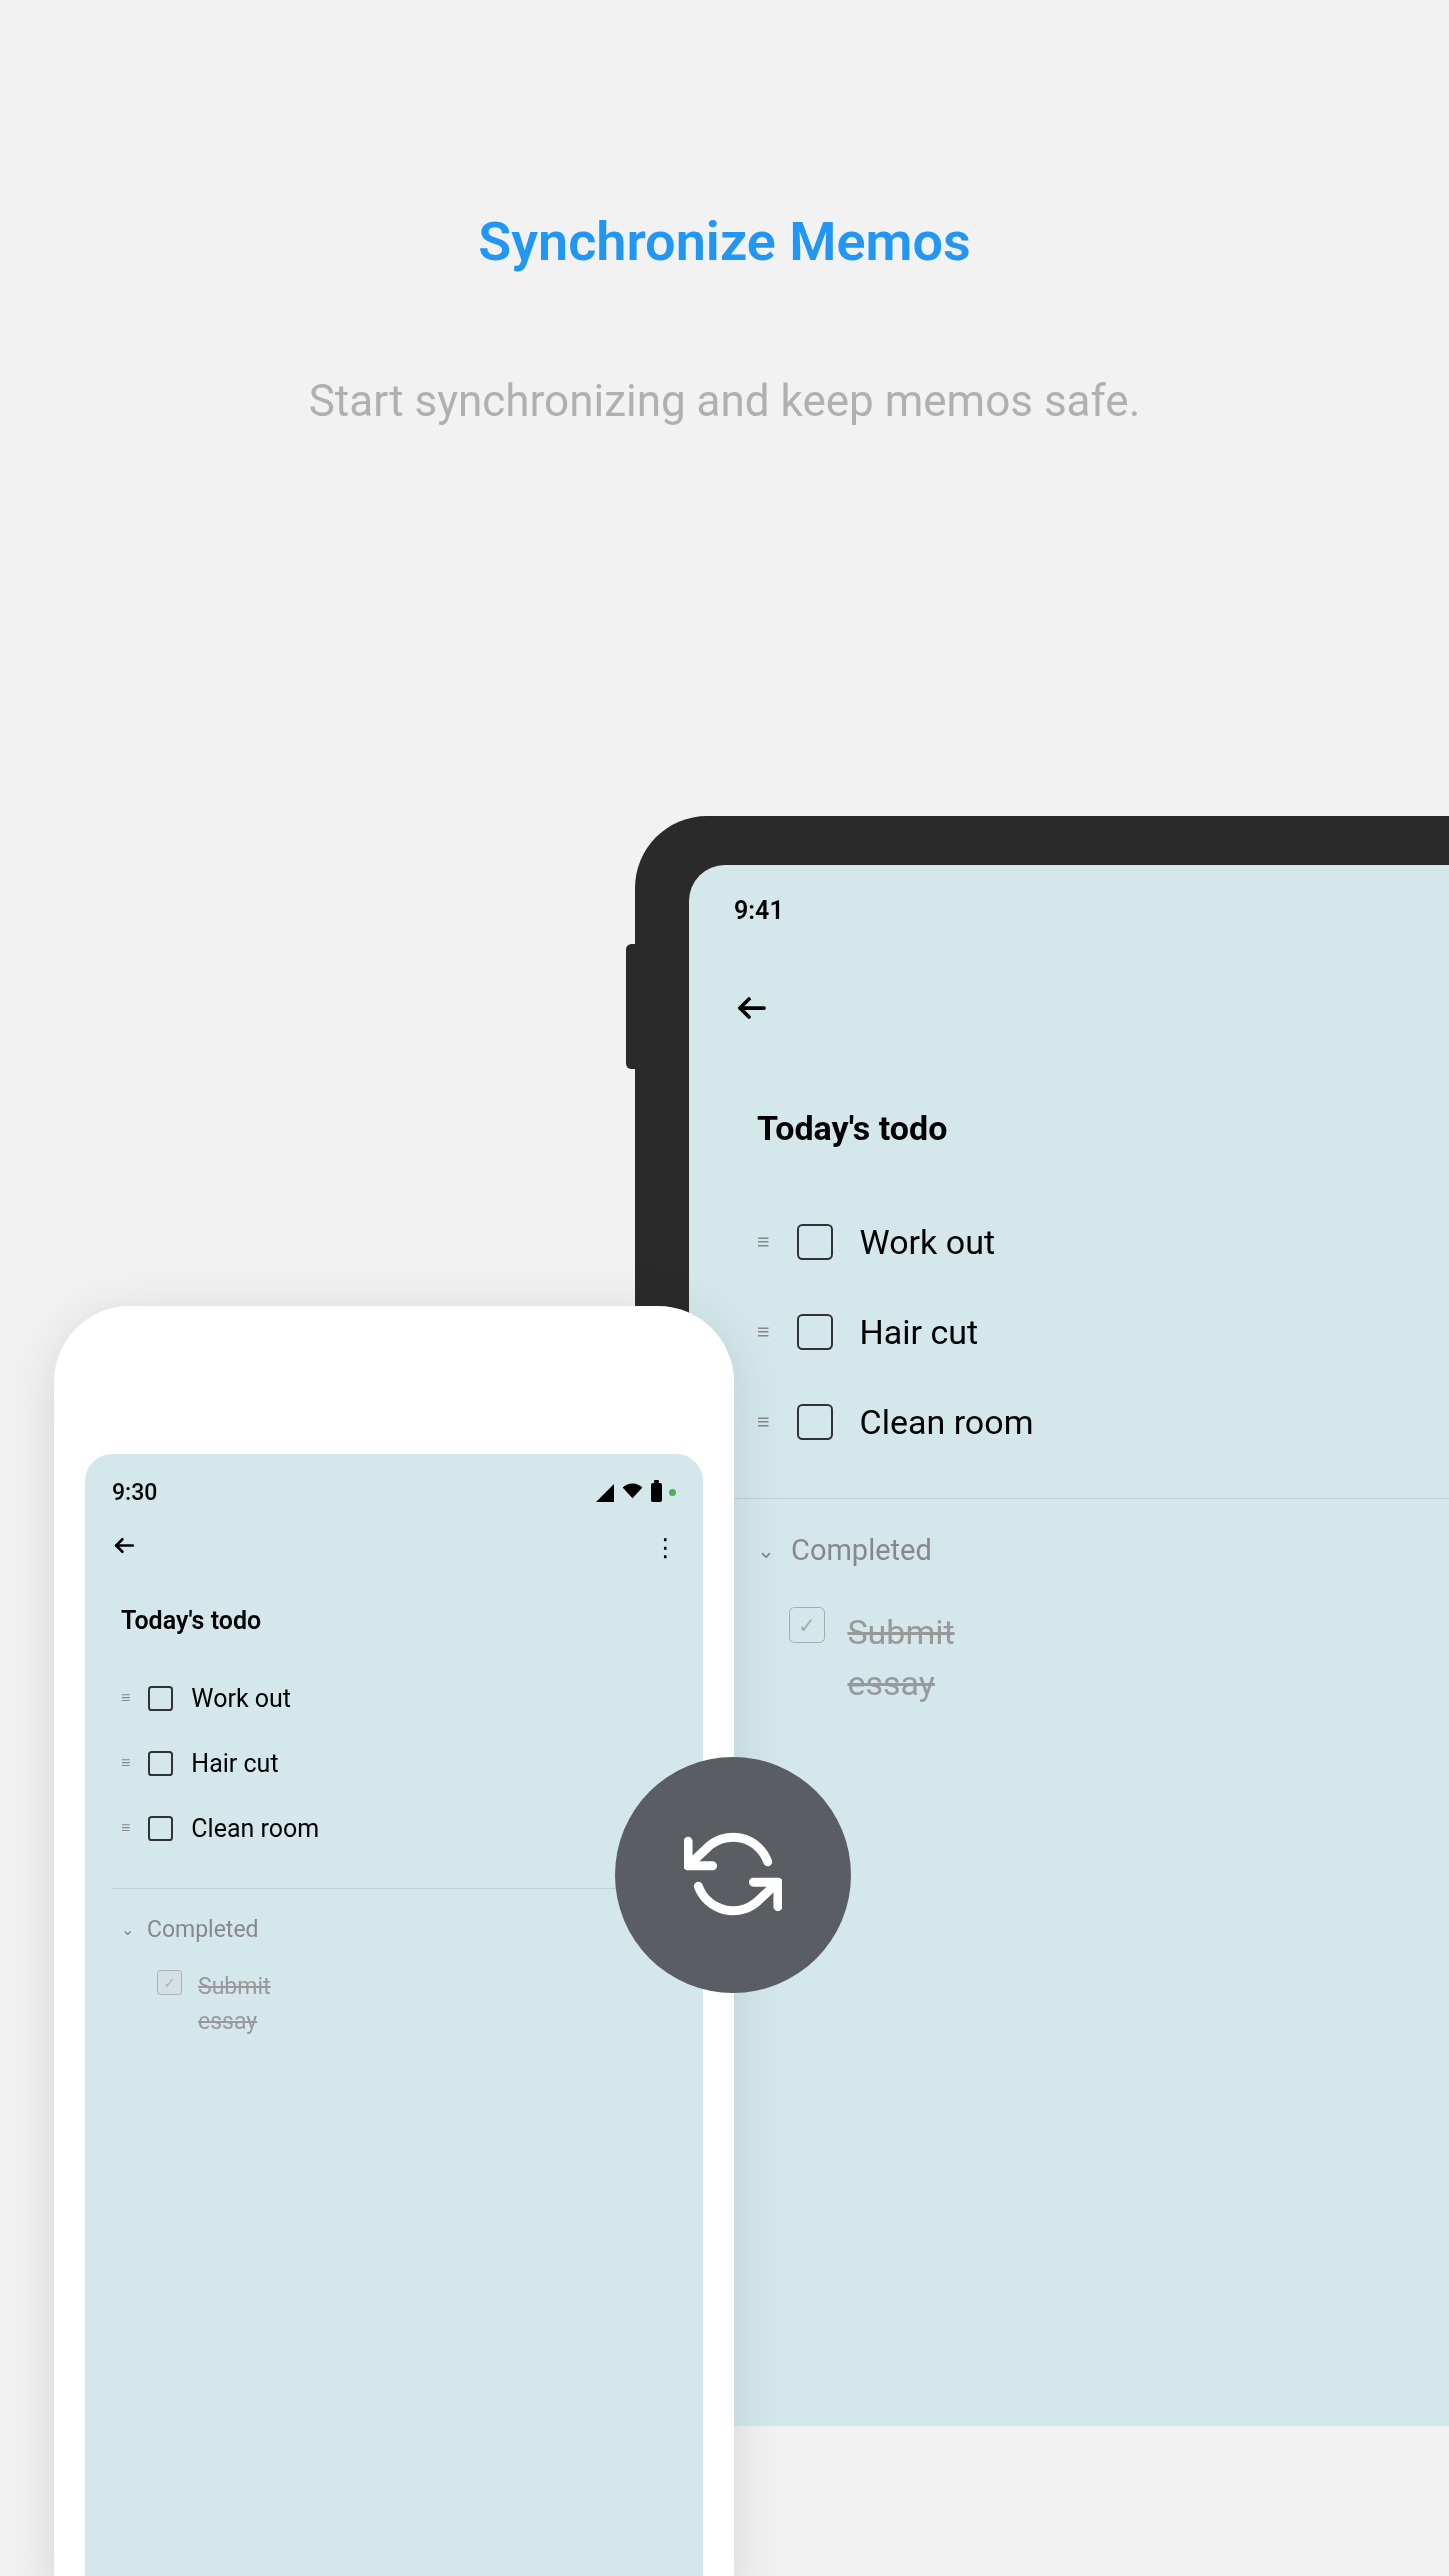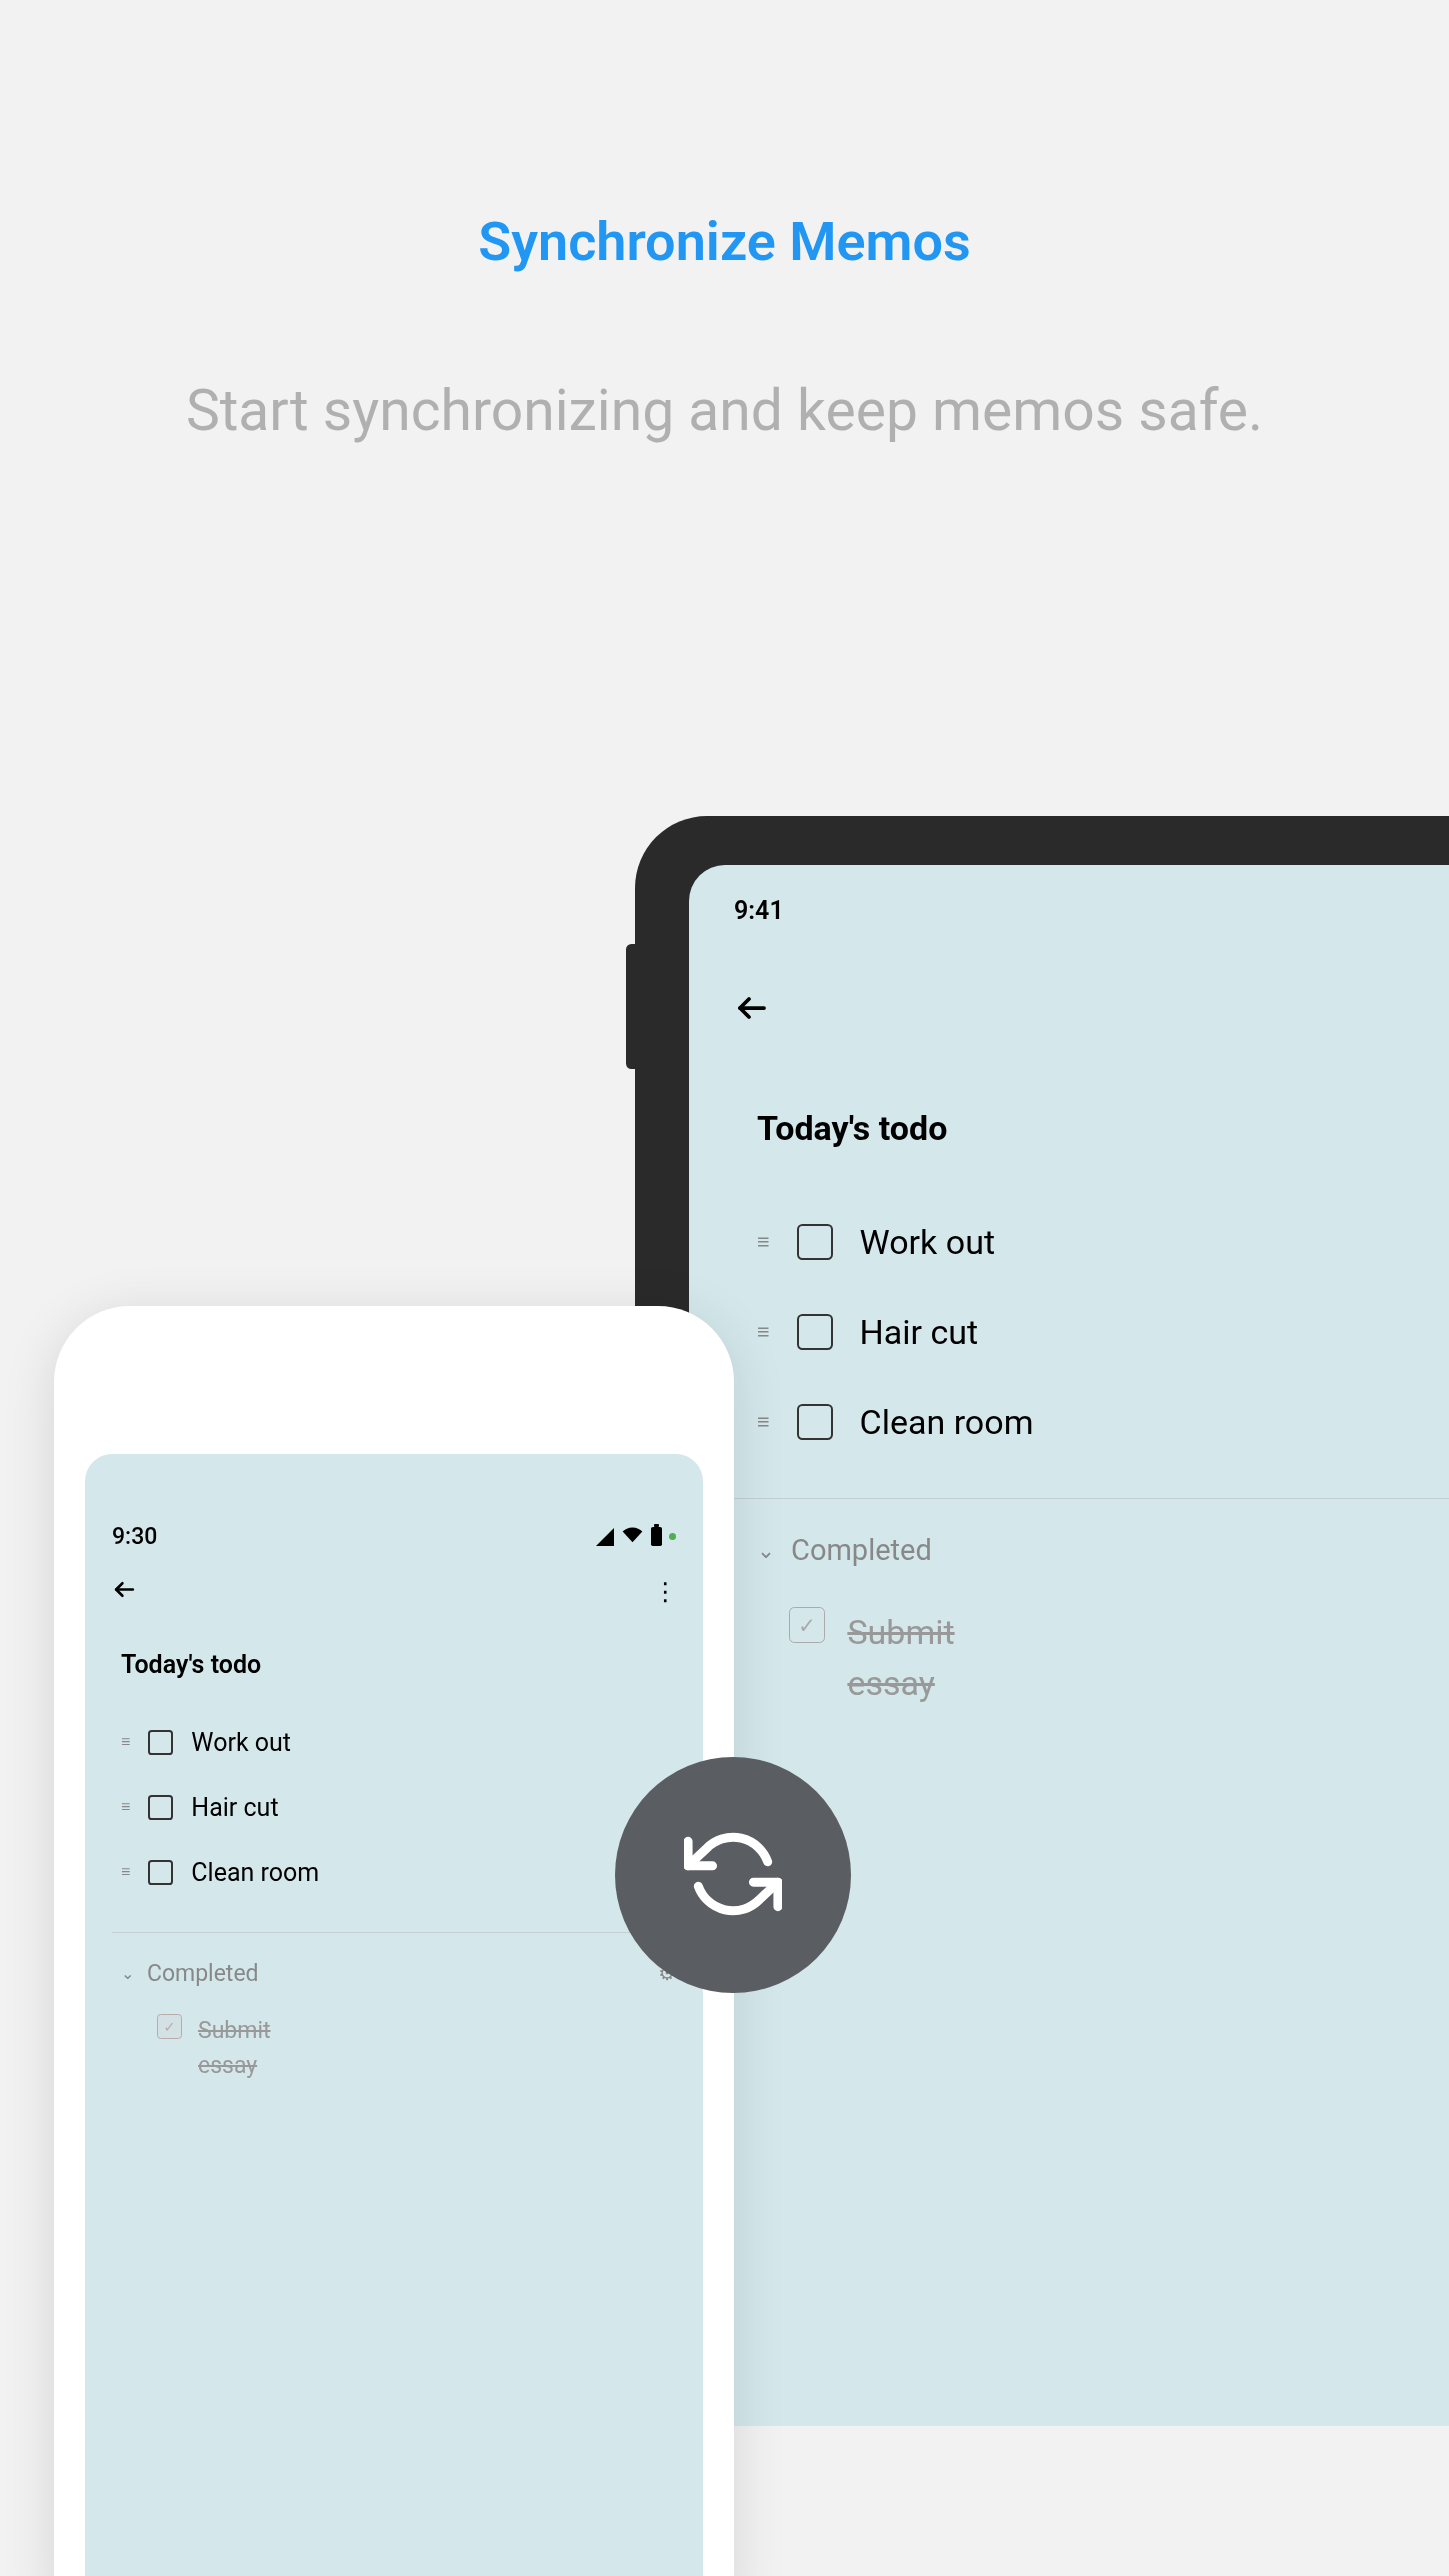--- a/index.html
+++ b/index.html
@@ -18,21 +18,21 @@
     .page-title {
       text-align: center;
       color: #2196f3;
       font-size: 54px;
       font-weight: 600;
       padding-top: 210px;
     }
     .page-subtitle {
       text-align: center;
       color: #b0b0b0;
-      font-size: 57px;
+      font-size: 44px;
       font-weight: 400;
       padding-top: 98px;
       line-height: 1.4;
     }
     
     
     .tablet-frame {
       position: absolute;
       left: 635px;
       top: 816px;
@@ -161,21 +161,20 @@
       height: 100%;
       background: #d4e8ec;
       border-radius: 27px 27px 0 0;
       padding: 25px 27px;
       position: relative;
     }
     .phone-status-bar {
       display: flex;
       justify-content: space-between;
       align-items: center;
-      margin-top: 44px;
     }
     .phone-status-time {
       font-size: 23px;
       font-weight: 500;
       color: #000;
     }
     .phone-status-icons {
       display: flex;
       align-items: center;
       gap: 7.2px;

